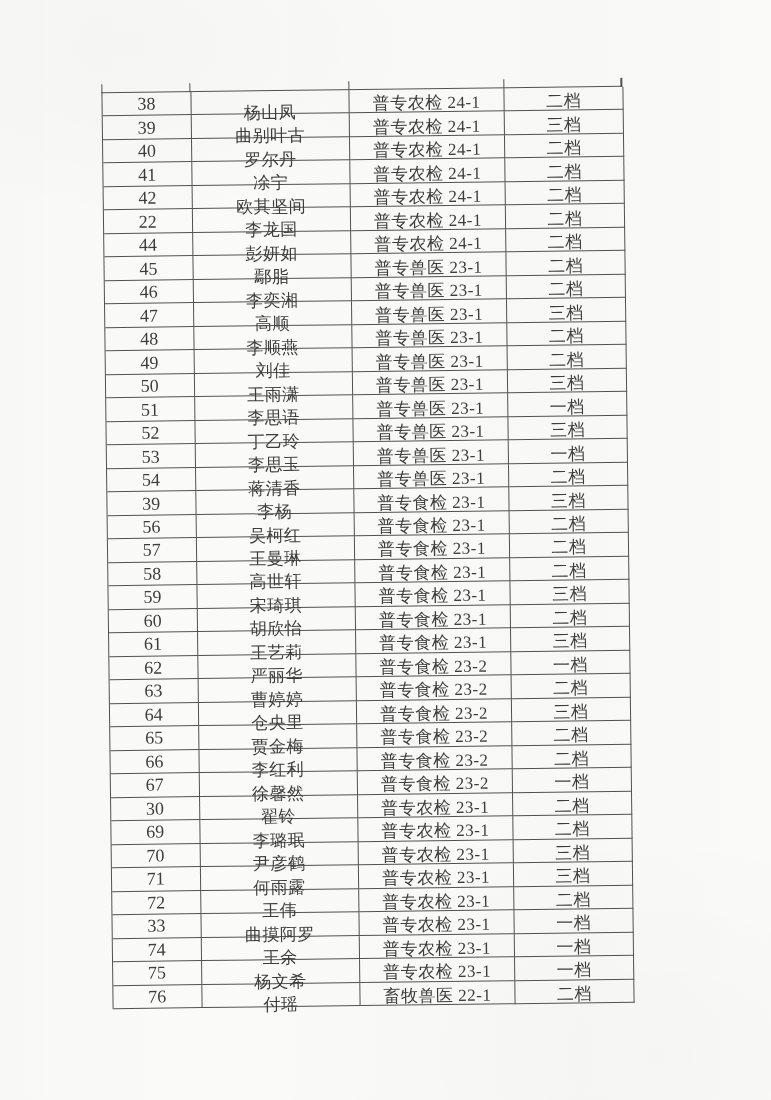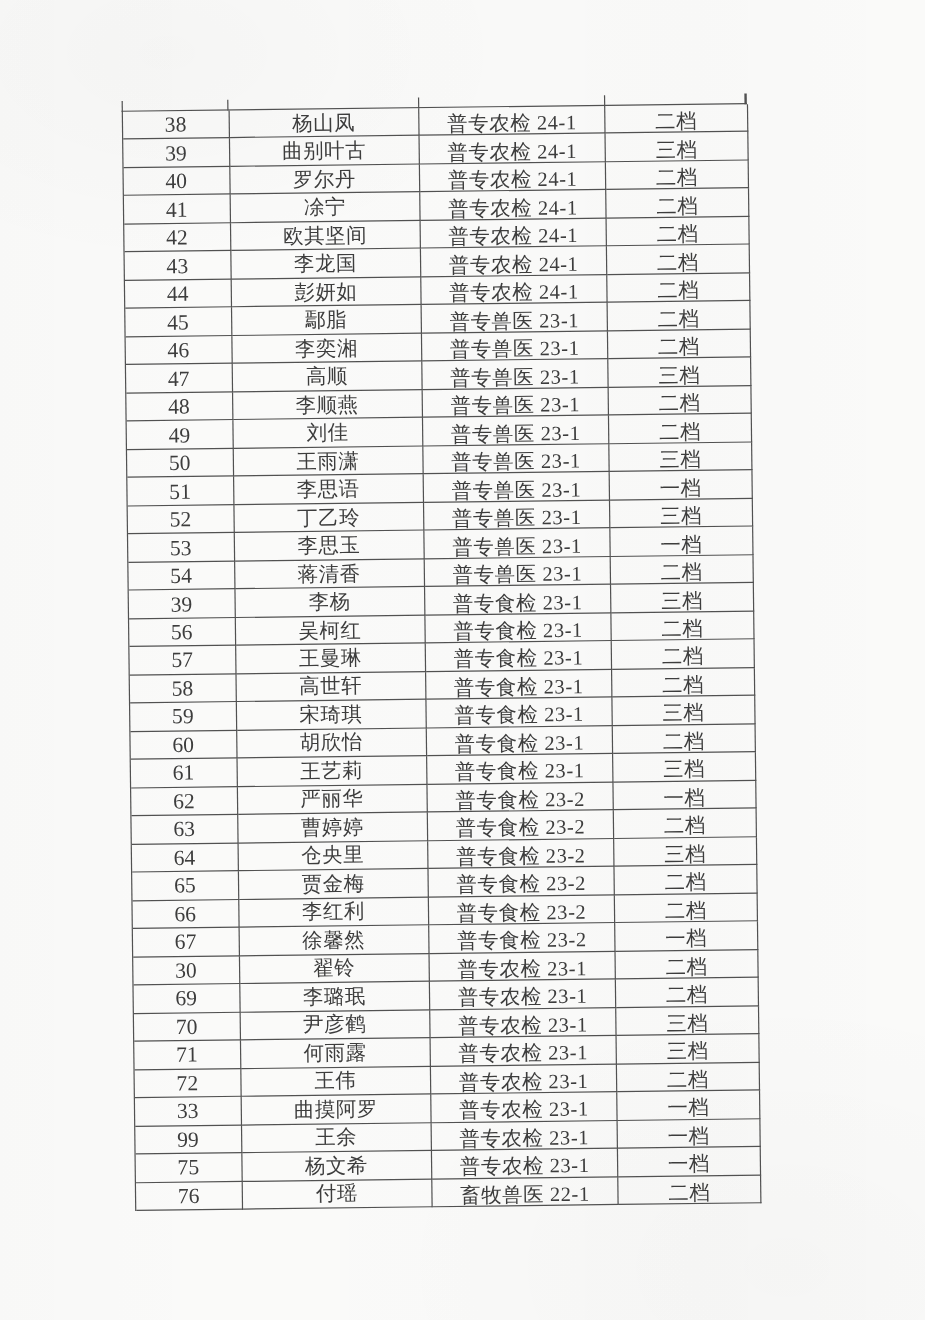--- a/index.html
+++ b/index.html
@@ -68,21 +68,21 @@
     justify-content: center;
     border-right: 1.4px solid var(--line);
     border-bottom: 1.4px solid var(--line);
     font-size: 17px;
     line-height: 1;
     white-space: nowrap;
     letter-spacing: 0.5px;
   }
   .c-no { font-size: 18px; letter-spacing: 0; }
   .c-class .t, .c-tier .t { position: relative; top: 2.5px; }
-  .c-name .t { position: relative; top: 0; }
+  .c-name .t { position: relative; top: 10px; }
 </style>
 </head>
 <body>
 
 <div class="table-wrap">
   <span class="stub s0"></span>
   <span class="stub s1"></span>
   <span class="stub s2"></span>
   <span class="stub s3"></span>
   <span class="stub s4"></span>
@@ -159,21 +159,21 @@
         <div class="cell c-class">
           <span class="t">普专农检 24-1</span>
         </div>
         <div class="cell c-tier">
           <span class="t">二档</span>
         </div>
       </div>
 
       <div class="row">
         <div class="cell c-no">
-          <span class="t">43</span>
+          <span class="t">22</span>
         </div>
         <div class="cell c-name">
           <span class="t">李龙国</span>
         </div>
         <div class="cell c-class">
           <span class="t">普专农检 24-1</span>
         </div>
         <div class="cell c-tier">
           <span class="t">二档</span>
         </div>
@@ -624,21 +624,21 @@
         <div class="cell c-class">
           <span class="t">普专农检 23-1</span>
         </div>
         <div class="cell c-tier">
           <span class="t">一档</span>
         </div>
       </div>
 
       <div class="row">
         <div class="cell c-no">
-          <span class="t">99</span>
+          <span class="t">74</span>
         </div>
         <div class="cell c-name">
           <span class="t">王余</span>
         </div>
         <div class="cell c-class">
           <span class="t">普专农检 23-1</span>
         </div>
         <div class="cell c-tier">
           <span class="t">一档</span>
         </div>

